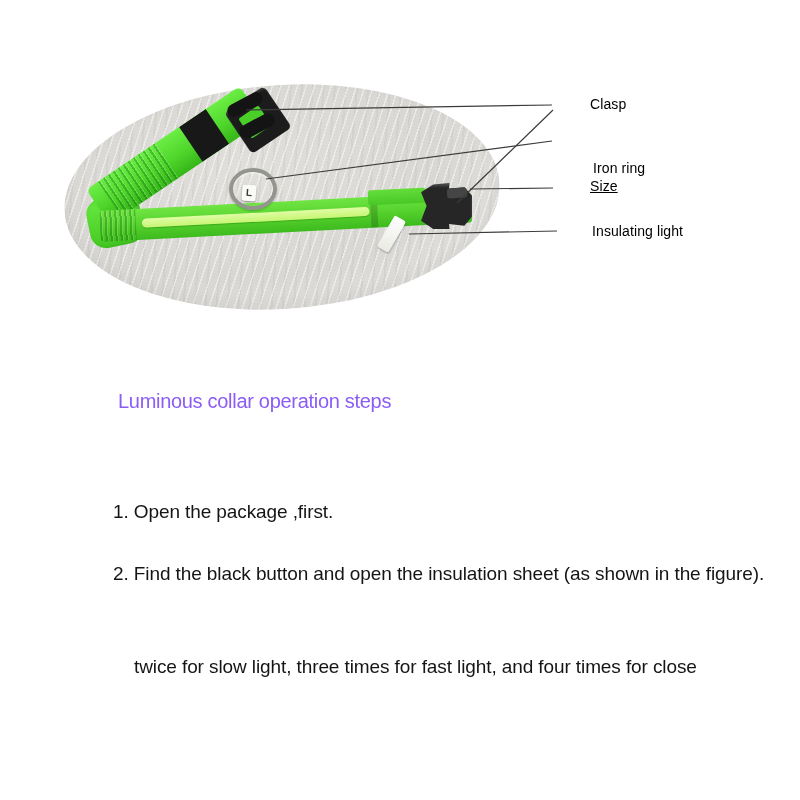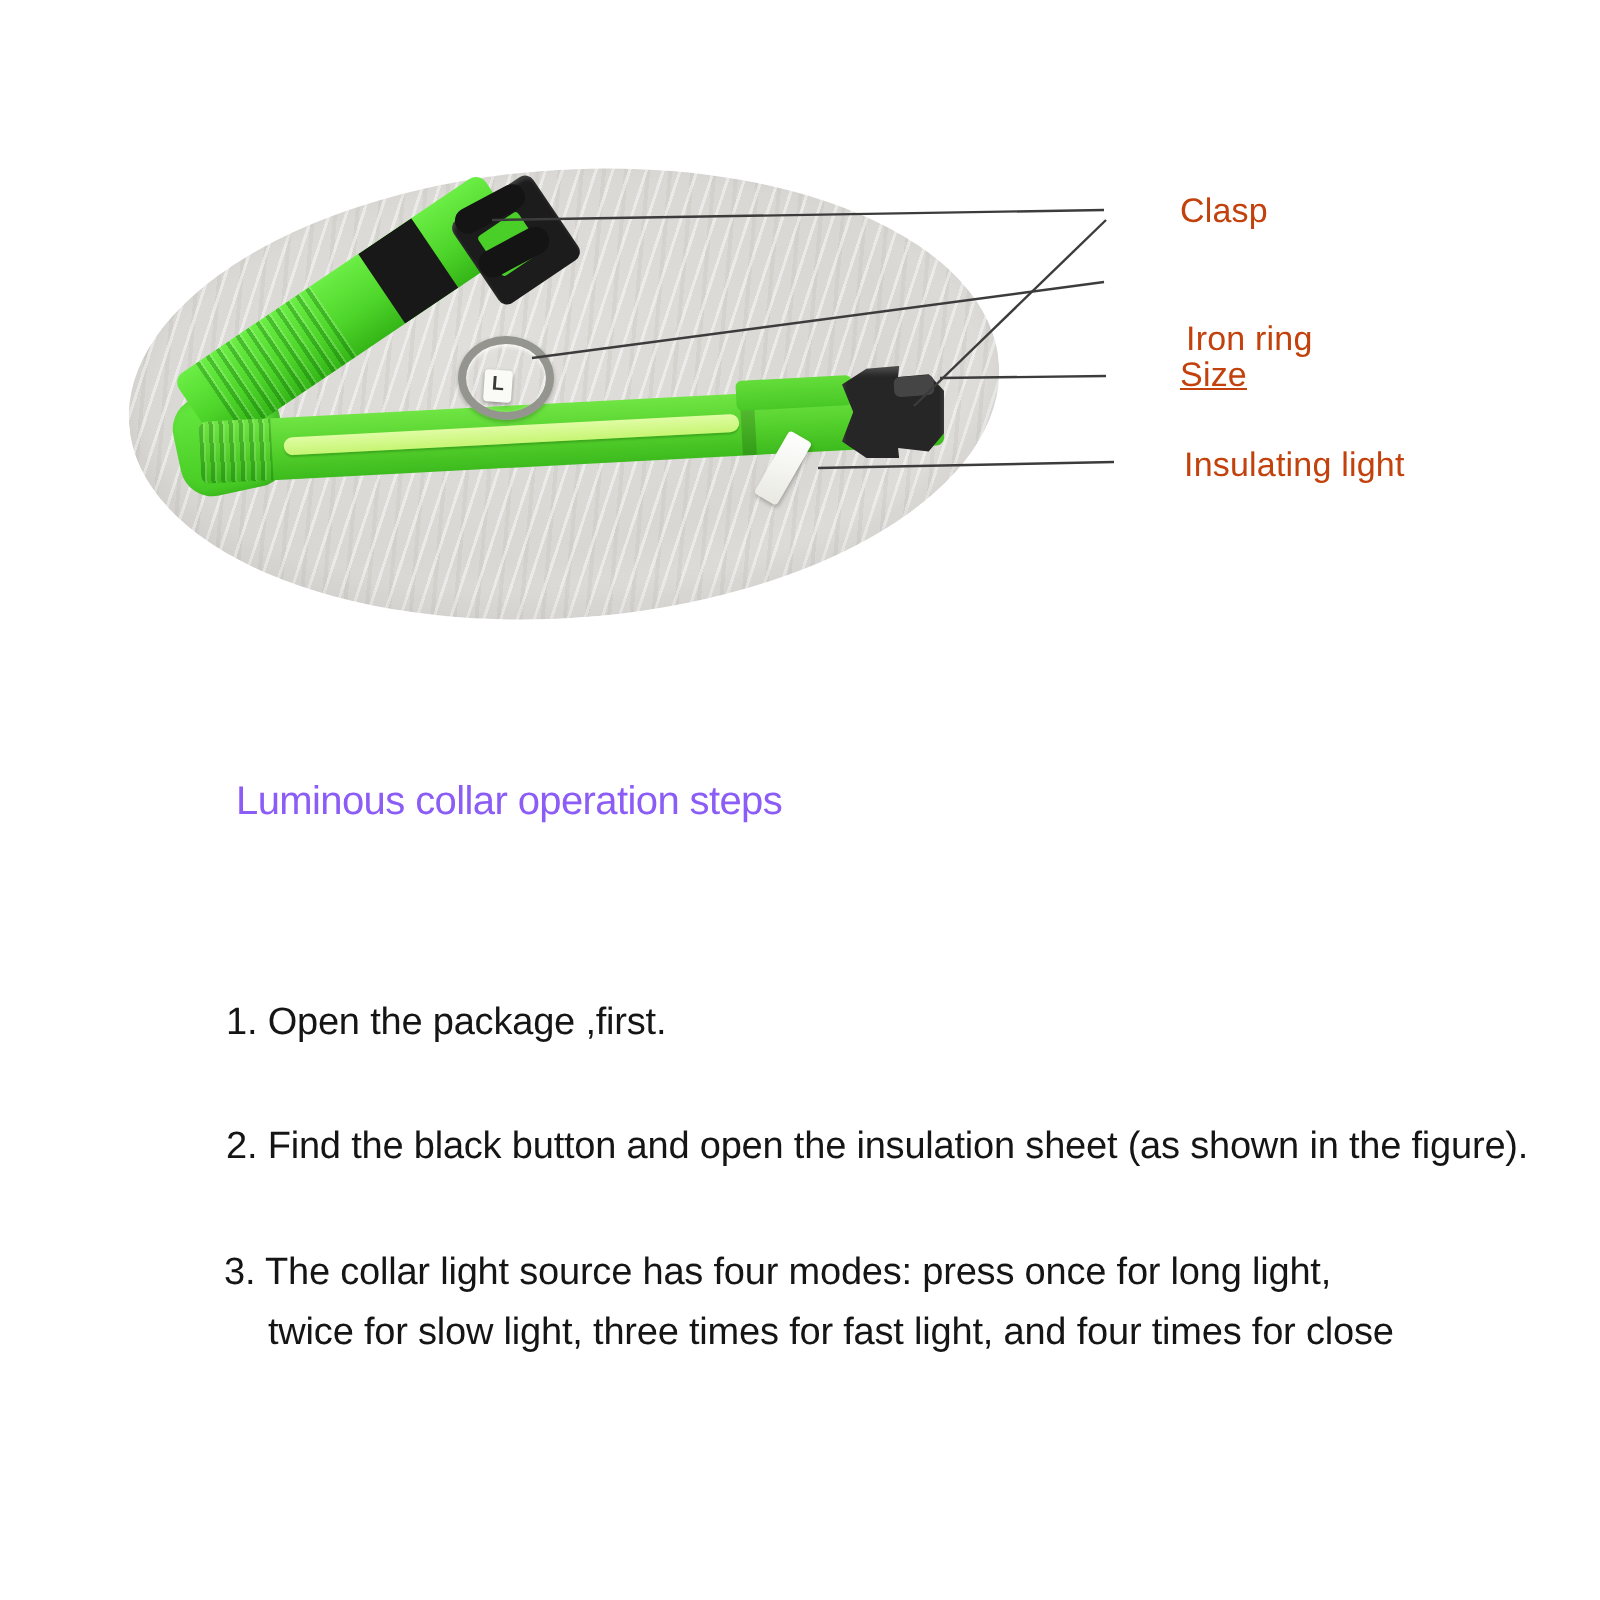--- a/index.html
+++ b/index.html
@@ -91,21 +91,21 @@
   .insul-tab{
     left:385px;top:216px;width:13px;height:36px;border-radius:2px;
     transform:rotate(30deg);
     background:linear-gradient(160deg,#ffffff 0%,#e9e9e2 100%);
     box-shadow:1px 1px 2px rgba(0,0,0,.25);
   }
 
   .lines-svg{left:0;top:0;width:800px;height:340px;}
   .lines-svg line{stroke:#3c3c3c;stroke-width:1.2;}
 
-  .part-label{left:590px;font-size:17px;font-weight:500;color:#c2410c;white-space:nowrap;letter-spacing:.1px;}
+  .part-label{left:590px;font-size:14px;font-weight:500;color:#000000;white-space:nowrap;letter-spacing:.1px;}
   .lbl-0{top:96px;}
   .lbl-1{top:136px;left:593px;margin-top:24px;}
   .lbl-2{top:178px;text-decoration:underline;}
   .lbl-3{top:223px;left:592px;}
 
   
   .heading{
     left:118px;top:390px;margin:0;font-size:20px;font-weight:400;
     letter-spacing:-.3px;color:#8b5cf6;white-space:nowrap;
   }
@@ -162,16 +162,15 @@
     <div class="abs part-label lbl-0">Clasp</div>
     <div class="abs part-label lbl-1">Iron ring</div>
     <div class="abs part-label lbl-2">Size</div>
     <div class="abs part-label lbl-3">Insulating light</div>
   </section>
 
   <h1 class="abs heading">Luminous collar operation steps</h1>
 
   <p class="abs step step-1">1. Open the package ,first.</p>
   <p class="abs step step-2">2. Find the black button and open the insulation sheet (as shown in the figure).</p>
-  <p class="abs step step-3a">3. The collar light source has four modes: press once for long light,</p>
   <p class="abs step step-3b">twice for slow light, three times for fast light, and four times for close</p>
 
 </div>
 
 </body></html>

